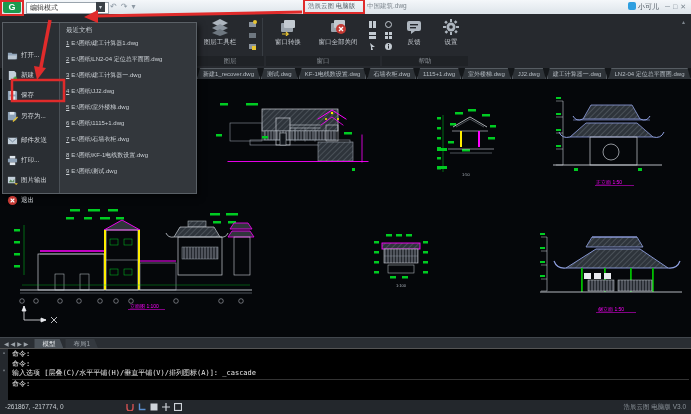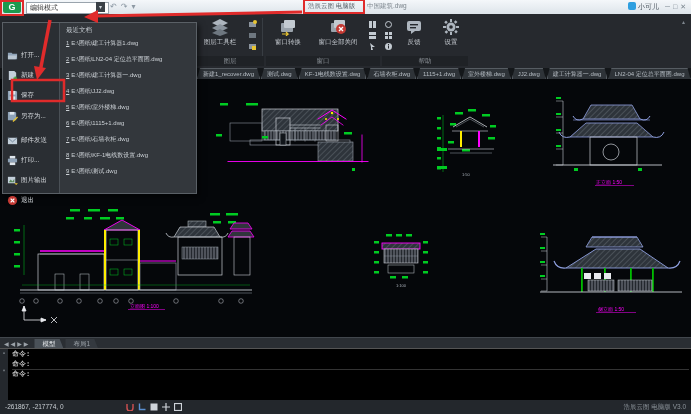--- a/index.html
+++ b/index.html
@@ -442,20 +442,21 @@
     <span class="navarrows">◀◀▶▶</span>
     <span class="ltab active">模型</span>
     <span class="ltab idle">布局1</span>
   </div>
 
   <div class="cmd">
     <div class="cmdscroll">▴<br><br><br>▾</div>
     <div class="cmdlines">
       <div class="cmdline">命令:</div>
       <div class="cmdline">命令:</div>
+      <div class="cmdline">输入选项 [层叠(C)/水平平铺(H)/垂直平铺(V)/排列图标(A)]: _cascade</div>
       <div class="cmdline input">命令:</div>
     </div>
   </div>
 
   <div class="status">
     <span class="coords">-261867, -217774, 0</span>
     <span class="sticons">
       <svg width="8" height="8" viewBox="0 0 8 8">
           <path d="M1 1 V5 a3 3 0 0 0 6 0 V1" fill="none" stroke="#d05050" stroke-width="1.4"></path>
         </svg>

